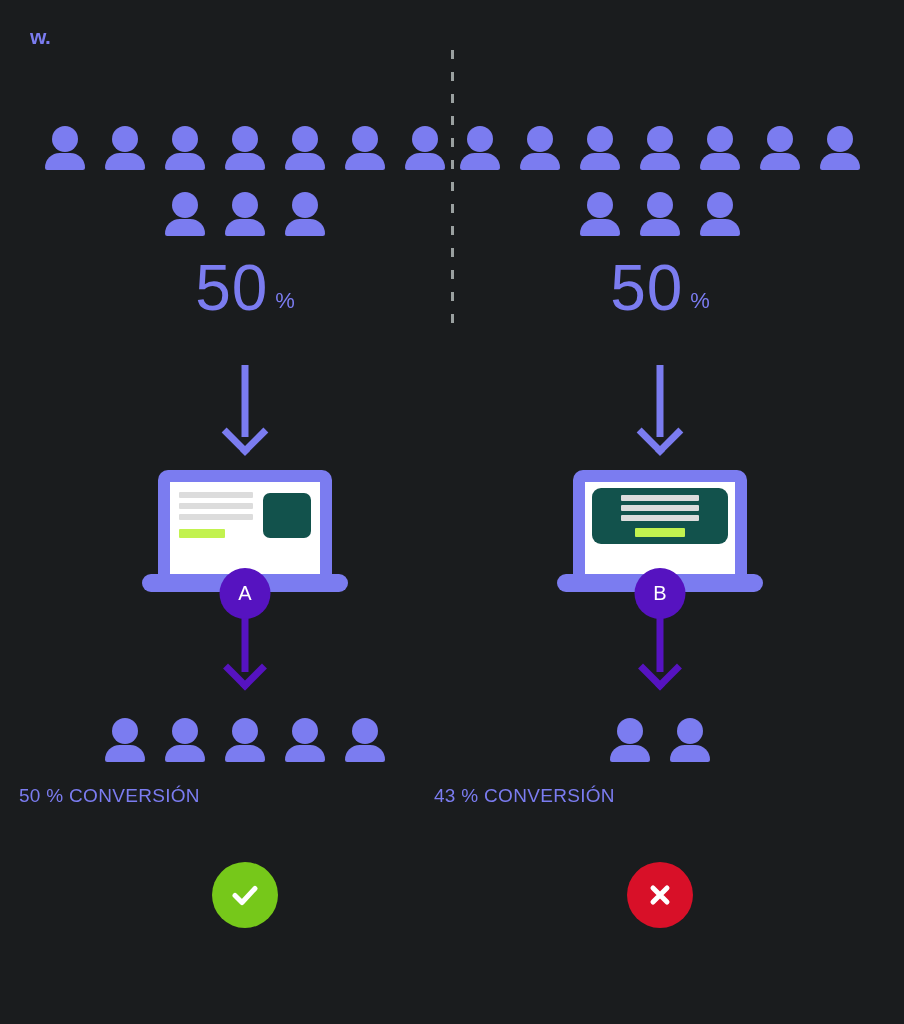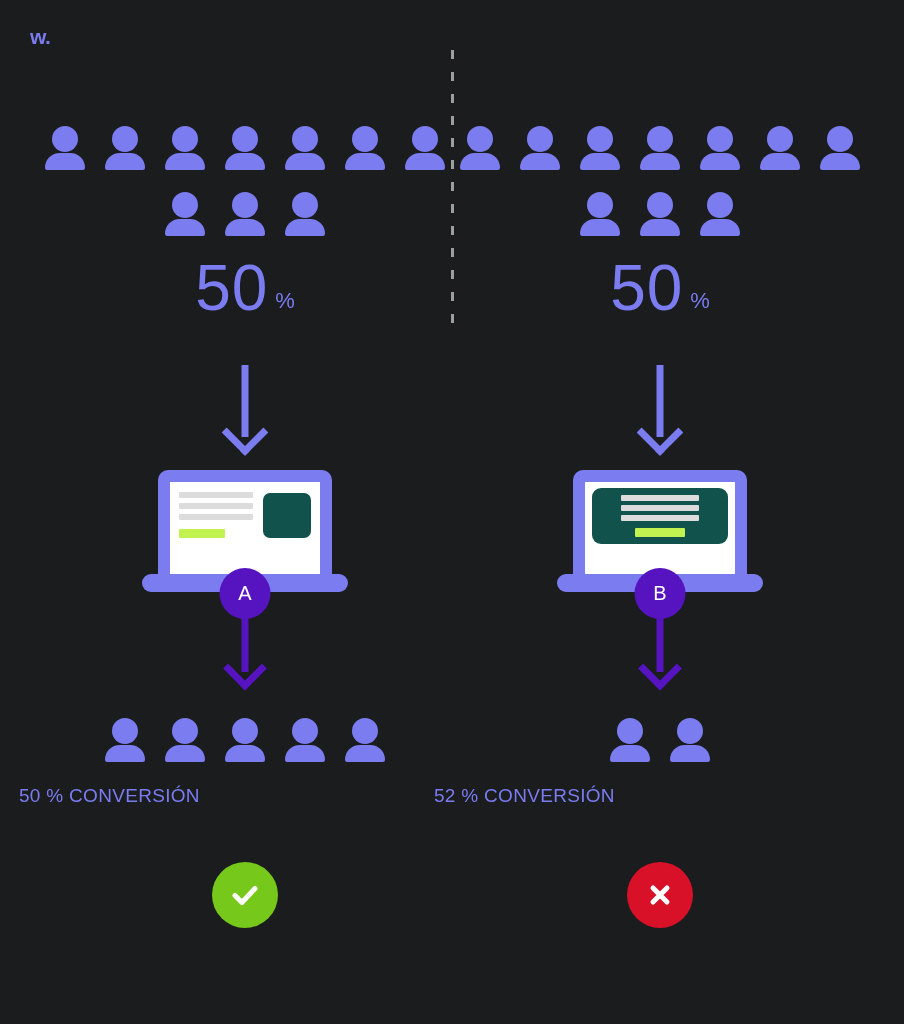--- a/index.html
+++ b/index.html
@@ -456,20 +456,20 @@
     <div class="person">
         <div class="head"></div>
         <div class="body"></div>
       </div>
     <div class="person">
         <div class="head"></div>
         <div class="body"></div>
       </div>
   </div>
 
-  <div class="caption">52 % CONVERSIÓN</div>
+  <div class="caption">43 % CONVERSIÓN</div>
 
   <div class="result fail">
     <svg width="30" height="30" viewBox="0 0 30 30">
       <path d="M8 8 L22 22 M22 8 L8 22" fill="none" stroke="#ffffff" stroke-width="5" stroke-linecap="round"></path>
     </svg>
   </div>
 </div>
 
 </body></html>

